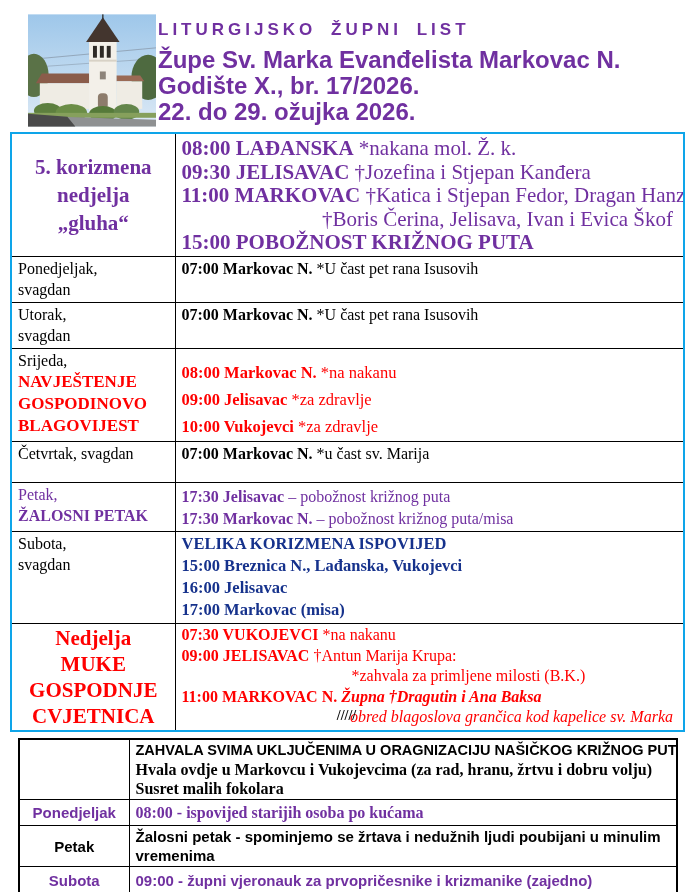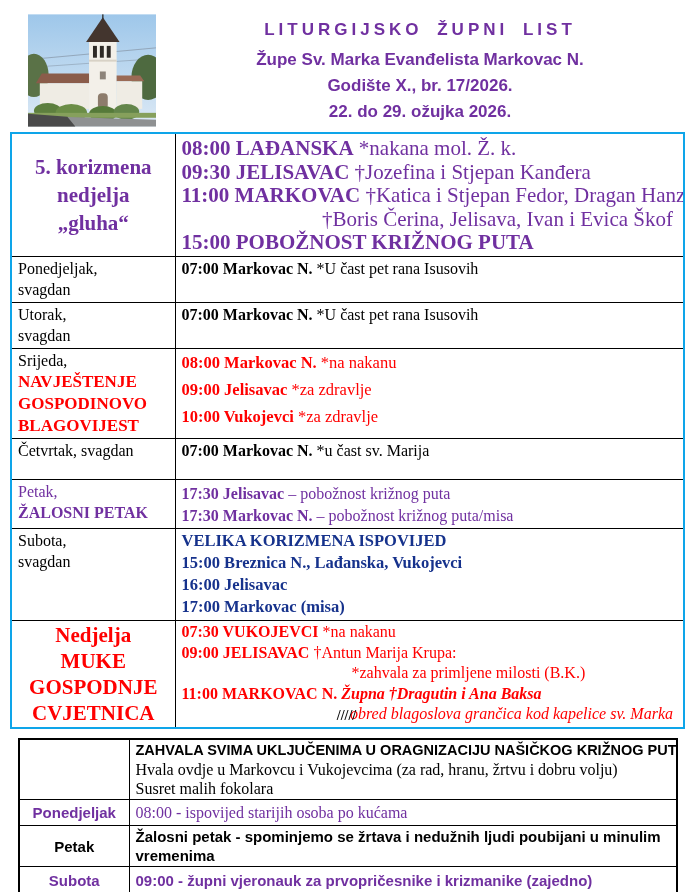--- a/index.html
+++ b/index.html
@@ -1,60 +1,60 @@
 <!DOCTYPE html>
 <html><head>
 <meta charset="utf-8">
 <style>
   html,body{margin:0;padding:0;background:#ffffff;}
   .page{position:relative;width:693px;height:892px;background:#fff;overflow:hidden;
         font-family:"Liberation Serif","DejaVu Serif",serif;color:#000;}
 
   
   .church-photo{position:absolute;left:28px;top:13px;width:128px;height:115px;}
-  .header-text{position:absolute;left:158px;top:20px;width:524px;text-align:center;
+  .header-text{position:absolute;left:158px;top:20px;width:524px;
                color:#7030A0;font-family:"Liberation Sans","DejaVu Sans",sans-serif;font-weight:bold;}
   .header-title{font-size:17px;letter-spacing:4px;word-spacing:6px;margin-bottom:7px;}
-  .header-line{font-size:17px;line-height:26px;}
+  .header-line{font-size:24px;line-height:26px;}
 
   
   table.main{position:absolute;left:10px;top:132px;width:673px;border-collapse:collapse;
              table-layout:fixed;border:2px solid #0ea5e9;}
   table.main td{border:1px solid #000;vertical-align:top;padding:1px 6px;overflow:hidden;}
   td.day{font-size:16px;line-height:21px;}
   td.sched{font-size:16px;line-height:21px;}
   .ln{white-space:nowrap;}
   .c-purple{color:#7030A0;}
   .c-red{color:#FF0000;}
   .c-navy{color:#16328C;}
   .bold{font-weight:bold;}
   .it{font-style:italic;}
   .ind{padding-left:170px;}
   .algn-r{text-align:right;padding-right:4px;white-space:nowrap;}
   tr.r0 td.day{text-align:center;vertical-align:middle;font-weight:bold;font-size:21px;line-height:28px;}
   tr.r0 td.sched{font-size:21px;line-height:23.5px;padding-top:3px;}
-  tr.r3 td.sched{padding-top:0;line-height:27px;font-size:16.5px;}
+  tr.r3 td.sched{padding-top:10px;line-height:27px;font-size:16.5px;}
   tr.r3 .red-head{font-weight:bold;font-size:17px;line-height:22px;}
   tr.r5 td.sched{line-height:22px;padding-top:3px;}
   tr.r6 td.sched{font-size:16.5px;line-height:22px;font-weight:bold;margin-top:42px;}
   tr.r7 td.day{text-align:center;vertical-align:middle;font-weight:bold;font-size:21px;line-height:26px;}
   tr.r7 td.sched{font-size:16px;line-height:20.5px;}
 
   
   .divider{position:absolute;left:0;top:708px;width:693px;text-align:center;
            font-weight:bold;font-size:14px;}
 
   
   table.bottom{position:absolute;left:18px;top:738px;width:658px;border-collapse:collapse;
                table-layout:fixed;border:2px solid #000;
                font-family:"Liberation Sans","DejaVu Sans",sans-serif;}
   table.bottom td{border:1px solid #000;vertical-align:middle;padding:1px 6px;overflow:hidden;}
   td.blabel{text-align:center;font-weight:bold;font-size:15px;}
   .b-sans{font-weight:bold;font-size:14.5px;line-height:19px;white-space:nowrap;}
-  .b-serif{font-family:"Liberation Serif","DejaVu Serif",serif;font-weight:normal;
+  .b-serif{font-family:"Liberation Serif","DejaVu Serif",serif;font-weight:bold;
            font-size:16px;line-height:19px;white-space:nowrap;}
 </style>
 </head>
 <body>
 
 <div class="page">
 
   <div class="church-photo">
     <svg width="128" height="115" viewBox="0 0 130 114">
       <defs>

